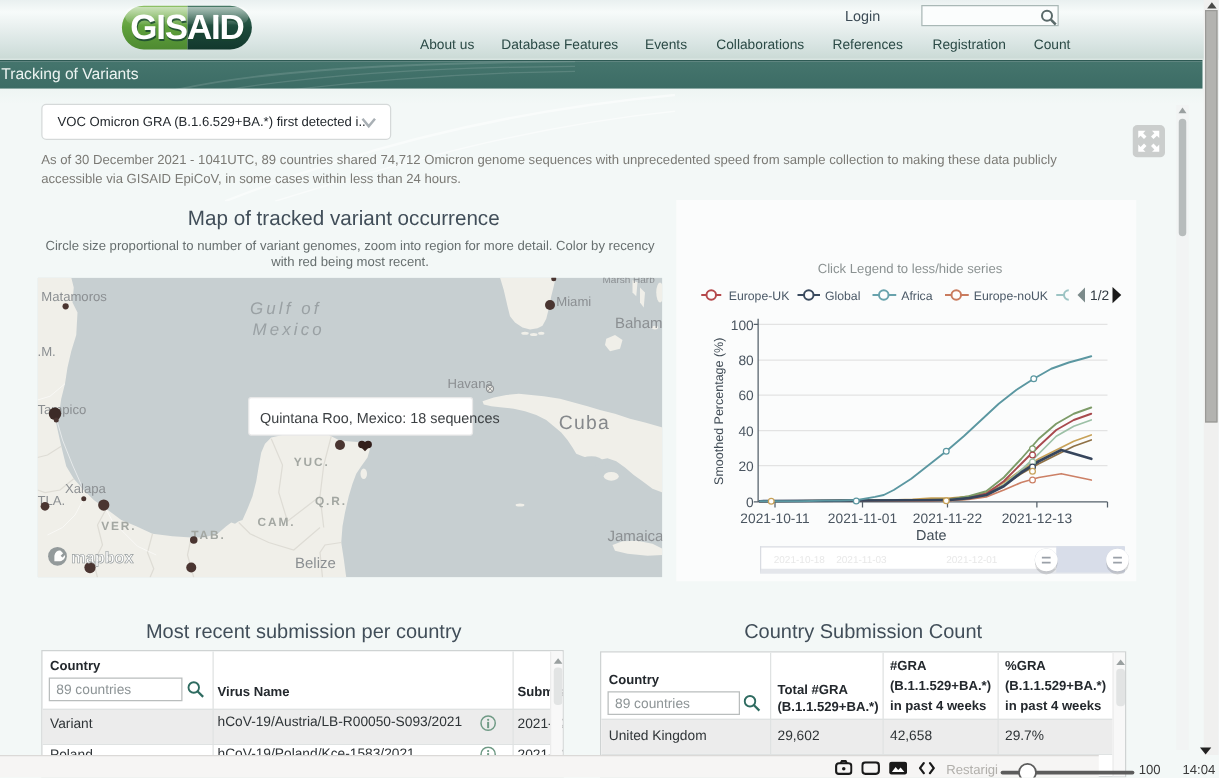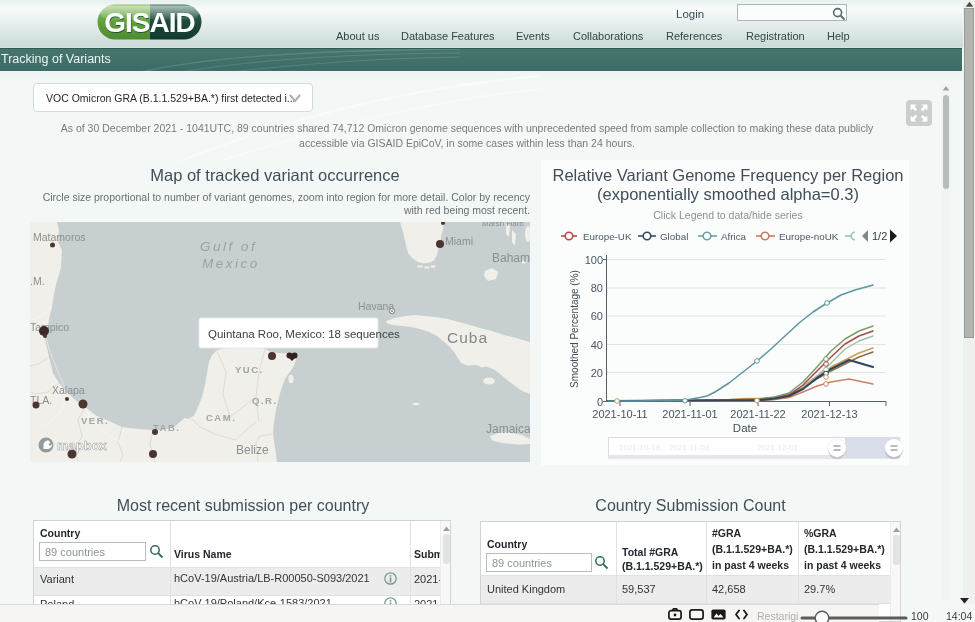--- a/index.html
+++ b/index.html
@@ -20,21 +20,21 @@
     border-top:1px solid #2e5a54; color:#edf4f2; font-size:12.5px; }
   #tealbar span { position:absolute; left:1px; top:3px; }
 
   
   #select { left:33px; top:83px; width:280px; height:29px; background:#fff; border:1px solid #d5d9d9; border-radius:4px;
     font-size:10.5px; color:#23282d; overflow:hidden; }
   #select .txt { position:absolute; left:12px; top:8px; white-space:nowrap; }
   .nowrap { white-space:nowrap; }
 
   
-  .intro { left:33px; width:868px; text-align:center; font-size:10.5px; color:#7b7a75; }
+  .intro { left:33px; width:868px; font-size:10.5px; color:#7b7a75; }
 
   
   .h1 { font-size:16.5px; color:#414e59; text-align:center; }
   .sub { font-size:10.5px; color:#676f6f; text-align:center; }
 
   
   .tbl { background:#fff; border:1px solid #cfd3d3; overflow:hidden; }
   .cell { position:absolute; font-size:11px; white-space:nowrap; color:#2f3437; }
   .hcell { position:absolute; font-size:10.5px; white-space:nowrap; color:#23282d; font-weight:bold; }
   .srch { position:absolute; border:1px solid #b9bdbd; background:#fff; font-size:11px; font-family:"Liberation Sans", sans-serif; color:#8d9496; padding-left:5px; }
@@ -57,21 +57,21 @@
 <div class="abs" id="header"></div>
 <div class="abs" id="login">Login</div>
 <div class="abs" id="searchbox"></div>
 <div class="abs" id="navrow">
   <span class="nav" style="left:336px">About us</span>
   <span class="nav" style="left:401px">Database Features</span>
   <span class="nav" style="left:516px">Events</span>
   <span class="nav" style="left:573px">Collaborations</span>
   <span class="nav" style="left:666px">References</span>
   <span class="nav" style="left:746px">Registration</span>
-  <span class="nav" style="left:827px">Help</span>
+  <span class="nav" style="left:827px">Count</span>
 </div>
 <div class="abs" id="logo" style="left:97px; top:4px;">
 <svg width="105" height="36" viewBox="0 0 105 36">
   <defs>
     <linearGradient id="lgrn" x1="0" y1="0" x2="0" y2="1">
       <stop offset="0" stop-color="#8ec167"></stop>
           <stop offset="0.5" stop-color="#5fa03c"></stop>
           <stop offset="1" stop-color="#4e8a31"></stop>
     </linearGradient>
     <linearGradient id="dgrn" x1="0" y1="0" x2="0" y2="1">
@@ -109,45 +109,45 @@
 </div>
 <div class="abs" style="left:0; top:71px; width:975px; height:12px; background:linear-gradient(to bottom,#eef5f3,#f3f8f7);"></div>
 <svg class="abs" style="left:180px; top:71px;" width="360" height="90" viewBox="0 0 360 90">
   <g stroke="#ffffff" fill="none" opacity="0.5">
     <path d="M0,90 C90,55 200,20 360,5" stroke-width="2"></path>
     <path d="M40,90 C130,62 240,30 360,18" stroke-width="1.2"></path>
   </g>
 </svg>
 
 <div class="abs" id="select">
-  <span class="txt">VOC Omicron GRA (B.1.1.529+BA.*) first detected i...</span>
+  <span class="txt">VOC Omicron GRA (B.1.6.529+BA.*) first detected i...</span>
   <svg style="position:absolute; right:10px; top:9px;" width="14" height="10" viewBox="0 0 14 10">
     <polyline points="2,2 7,8 12,2" fill="none" stroke="#a9b0b5" stroke-width="2"></polyline>
   </svg>
 </div>
 <svg class="abs" style="left:906px; top:100px;" width="26" height="26" viewBox="0 0 26 26">
   <rect x="0" y="0" width="26" height="26" rx="4" fill="#cbcecd"></rect>
   <g fill="#ffffff">
     <path d="M4.6,4.6 L10.4,4.6 L8.5,6.5 L11.2,9.2 L9.2,11.2 L6.5,8.5 L4.6,10.4 Z"></path>
     <path d="M4.6,4.6 L10.4,4.6 L8.5,6.5 L11.2,9.2 L9.2,11.2 L6.5,8.5 L4.6,10.4 Z" transform="rotate(90 13 13)"></path>
     <path d="M4.6,4.6 L10.4,4.6 L8.5,6.5 L11.2,9.2 L9.2,11.2 L6.5,8.5 L4.6,10.4 Z" transform="rotate(180 13 13)"></path>
     <path d="M4.6,4.6 L10.4,4.6 L8.5,6.5 L11.2,9.2 L9.2,11.2 L6.5,8.5 L4.6,10.4 Z" transform="rotate(270 13 13)"></path>
   </g>
 </svg>
 
 <div class="abs intro nowrap" style="top:122px">As of 30 December 2021 - 1041UTC, 89 countries shared 74,712 Omicron genome sequences with unprecedented speed from sample collection to making these data publicly</div>
 <div class="abs intro nowrap" style="top:137px">accessible via GISAID EpiCoV, in some cases within less than 24 hours.</div>
 
 <div class="abs h1 nowrap" style="left:35px; top:166px; width:480px;">Map of tracked variant occurrence</div>
-<div class="abs sub nowrap" style="left:30px; top:191px; width:500px; line-height:13px;text-align:right;">Circle size proportional to number of variant genomes, zoom into region for more detail. Color by recency<br>with red being most recent.</div>
+<div class="abs sub nowrap" style="left:30px; top:191px; width:500px; line-height:13px;">Circle size proportional to number of variant genomes, zoom into region for more detail. Color by recency<br>with red being most recent.</div>
 
 <div class="abs" style="left:541px; top:160px; width:368px; height:305px; background:#fbfcfc;"></div>
 
-<div class="abs h1" style="left:548px; top:166px; width:360px; line-height:19px;"><span class="nowrap">Relative Variant Genome Frequency per Region</span><br><span class="nowrap">(exponentially smoothed alpha=0.3)</span></div>
-<div class="abs sub" style="left:548px; top:209px; width:360px; color:#8b9292;">Click Legend to data/hide series</div>
+<div class="abs h1" style="left:548px; top:166px; width:360px; line-height:19px;"><br></div>
+<div class="abs sub" style="left:548px; top:209px; width:360px; color:#8b9292;">Click Legend to less/hide series</div>
 
 <div class="abs" id="map" style="left:30px; top:222px; width:500px; height:240px; overflow:hidden;">
 <svg width="500" height="240" viewBox="0 0 500 240" font-family="Liberation Sans, sans-serif">
   <rect x="0" y="0" width="500" height="240" fill="#c7cfd1"></rect>
 
   <path d="M0,0 L27,0 L29,8 L28,20 L32,28 L31,46 L27,59 L24,72 L22,85 L19,97 L18,104 L14,109
            L15,117 L19,135 L23,151 L29,161 L37,170 L45,178 L55,185 L67,194 L79,199 L92,205
            L108,207 L123,208 L133,208 L144,205 L151,199 L155,196 L158,197 L161,195 L164,194
            L168,185 L172,175 L175,163 L177,151 L179,140 L182,133 L187,128
            L196,126 L206,124.5 L216,124 L224,124 L233,126 L241,130 L248,131 L256,131.5 L262,132.5 L266,137
@@ -434,21 +434,21 @@
   </svg>
   <div class="hcell" style="left:141px; top:24px;">Total #GRA</div>
   <div class="hcell" style="left:141px; top:38px;">(B.1.1.529+BA.*)</div>
   <div class="hcell" style="left:231px; top:5px;">#GRA</div>
   <div class="hcell" style="left:231px; top:21px;">(B.1.1.529+BA.*)</div>
   <div class="hcell" style="left:231px; top:37px;">in past 4 weeks</div>
   <div class="hcell" style="left:323px; top:5px;">%GRA</div>
   <div class="hcell" style="left:323px; top:21px;">(B.1.1.529+BA.*)</div>
   <div class="hcell" style="left:323px; top:37px;">in past 4 weeks</div>
   <div class="cell" style="left:6px; top:61px;">United Kingdom</div>
-  <div class="cell" style="left:141px; top:61px;">59,537</div>
+  <div class="cell" style="left:141px; top:61px;">29,602</div>
   <div class="cell" style="left:231px; top:61px;text-align:right;">42,658</div>
   <div class="cell" style="left:323px; top:61px;">29.7%</div>
 
   <div style="position:absolute; left:409px; top:0; width:11px; height:101px; background:#f8f8f8; border-left:1px solid #ececec;">
     <svg style="position:absolute; left:1px; top:4px;" width="9" height="8" viewBox="0 0 9 8">
         <path d="M4.5,1.5 L8,6 L1,6 Z" fill="#9aa0a0"></path>
       </svg>
     <div style="position:absolute; left:2px; top:13px; width:7px; height:30px; background:#e2e4e4; border-radius:3px;"></div>
   </div>
 </div>

